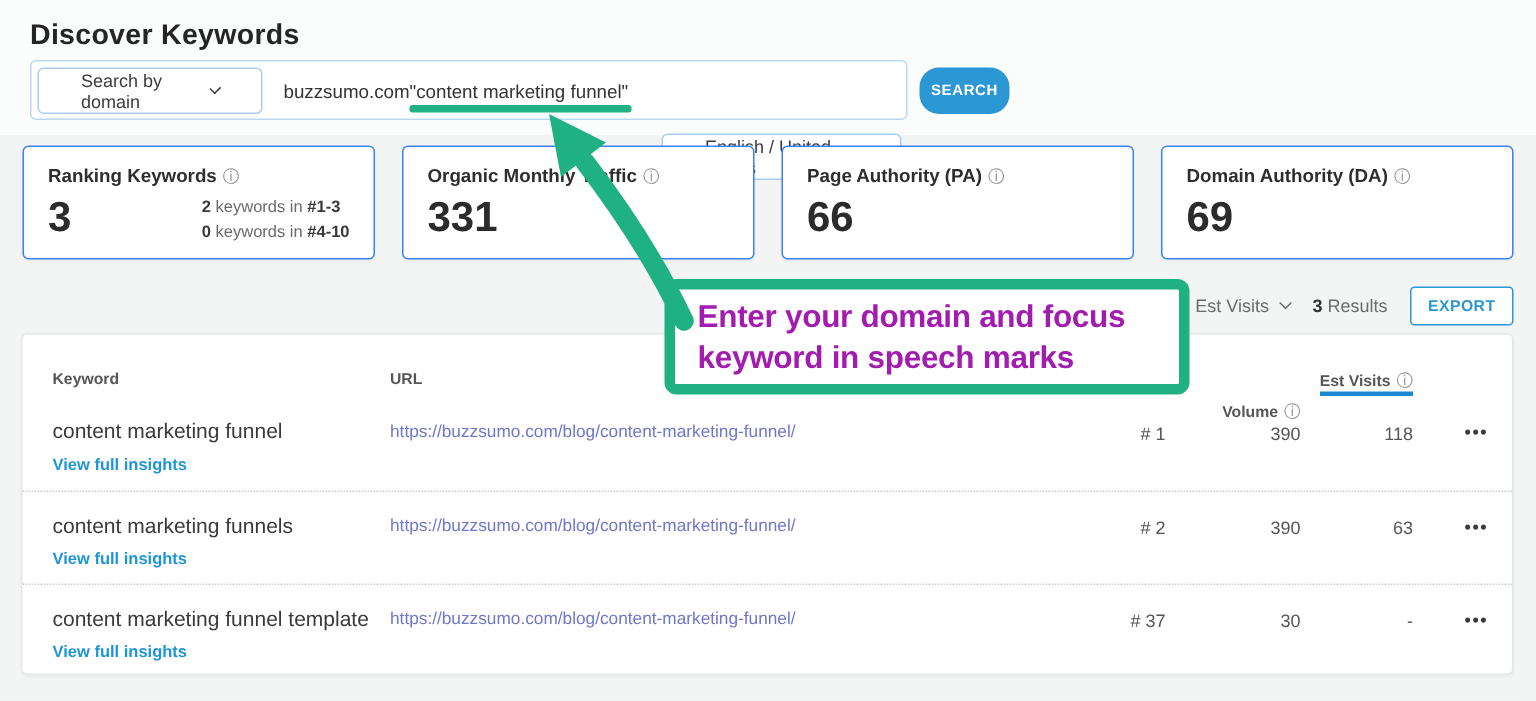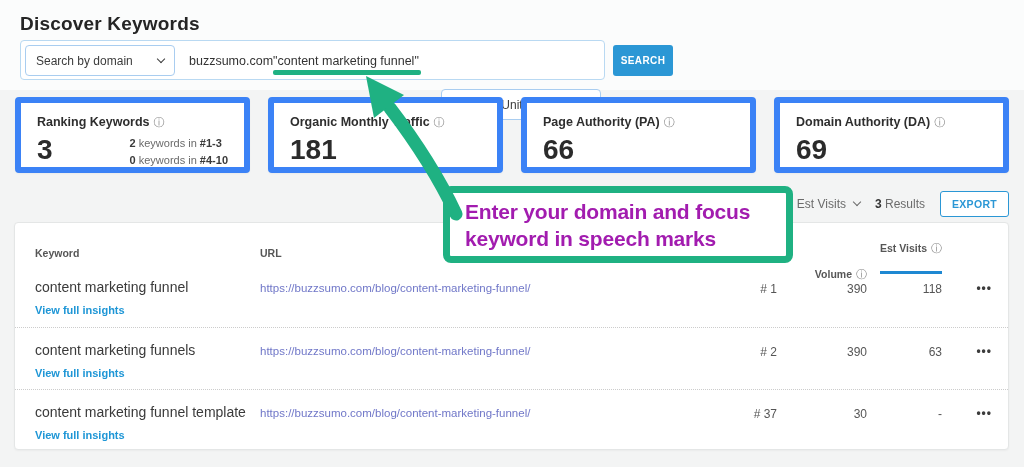--- a/index.html
+++ b/index.html
@@ -19,52 +19,52 @@
 
   
   .searchbar {
     position:absolute; top:40px; left:20px; width:585px; height:40px;
     background:#fff; border:1px solid #b9d9f2; border-radius:4px;
   }
   .mini-select {
     position:absolute; top:4px; height:31px;
     background:#fff; border:1px solid #a9cdf0; border-radius:4px;
     display:flex; align-items:center; justify-content:space-between;
-    font-size:12px; color:#3c3c3c; padding:0 10px; cursor:pointer;
+    font-size:12px; color:#3c3c3c; padding:0 28px; cursor:pointer;
   }
   .mode-select  { left:4px;  width:150px; }
   .lang-select  { left:420px; width:160px;margin-top:44px; }
   .chev {
     display:inline-block; width:6px; height:6px; margin-left:8px; margin-top:-3px;
     border-right:1.6px solid #3c3c3c; border-bottom:1.6px solid #3c3c3c;
     transform:rotate(45deg);
   }
   .query {
     position:absolute; left:168px; top:0; height:39px; width:250px;
     display:flex; align-items:center; font-size:12.5px; color:#333; white-space:nowrap;
   }
   .hl { position:relative; }
   .hl::after {
     content:""; position:absolute; left:0; right:-2px; bottom:-7px; height:5px;
     background:#1fb182; border-radius:2px;
   }
   .search-btn {
     position:absolute; top:45px; left:613px; width:60px; height:31px;
-    background:#2b97d5; color:#fff; border:none; border-radius:3px;
+    background:#2b97d5; color:#fff; border:none; border-radius:13px;
     font-size:10px; font-weight:bold; letter-spacing:.4px;
     font-family:"Liberation Sans", sans-serif; cursor:pointer;
   }
 
   
   .cards {
     position:absolute; top:97px; left:15px; width:994px; height:76px;
     display:flex; gap:18px;
   }
   .card {
-    flex:1; background:#fff; border:6px solid #3b82f6; border-radius:4px;
+    flex:1; background:#fff; border:1px solid #3b82f6; border-radius:4px;
     box-shadow:0 1px 2px rgba(0,0,0,.04); padding:12px 16px; position:relative;
   }
   .card-title { font-size:12.5px; font-weight:bold; color:#2e2e2e; }
   .info { font-size:11px; color:#8a8a8a; font-weight:normal; margin-left:4px; }
   .card-value { font-size:28px; font-weight:600; color:#2b2b2b; margin-top:4px; }
   .card-detail {
     position:absolute; right:16px; top:32px; 
     font-size:11px; color:#6a6a6a; line-height:17px;
   }
   .card-detail b { color:#3a3a3a; }
@@ -92,21 +92,21 @@
   }
   .tgrid {
     display:grid;
     grid-template-columns:225px 1fr 100px 90px 75px 50px;
     padding:0 16px 0 20px; align-items:start;
   }
   .thead { height:42px; align-items:center; font-size:10.5px; font-weight:bold; color:#565656; }
   .th-right { text-align:right;margin-top:44px; }
   .th-active { text-align:right; }
   .th-active .th-inner {
-    display:inline-block; padding-bottom:15px; border-bottom:3px solid #1e88d2;
+    display:inline-block; padding-bottom:0; border-bottom:3px solid #1e88d2;
     margin-bottom:-10px;
   }
   .trow { height:62px; padding-top:14px; }
   .trow + .trow { border-top:1px dotted #cccccc; }
   .kw { font-size:14px; color:#3a3a3a; }
   .insights {
     display:inline-block; margin-top:9px; font-size:11px; font-weight:bold;
     color:#1e96d6; cursor:pointer; text-decoration:none;
   }
   .url { font-size:11.5px; color:#7077c8; padding-top:3px; cursor:pointer; }
@@ -162,21 +162,21 @@
       <div class="card-value">3</div>
       <div class="card-detail">
         <div><b>2</b><span> keywords in </span><b>#1-3</b></div>
         <div><b>0</b><span> keywords in </span><b>#4-10</b></div>
       </div>
     </div>
     <div class="card">
       <div class="card-title">
         <span>Organic Monthly Traffic</span><span class="info">ⓘ</span>
       </div>
-      <div class="card-value">181</div>
+      <div class="card-value">331</div>
     </div>
     <div class="card">
       <div class="card-title">
         <span>Page Authority (PA)</span><span class="info">ⓘ</span>
       </div>
       <div class="card-value">66</div>
     </div>
     <div class="card">
       <div class="card-title">
         <span>Domain Authority (DA)</span><span class="info">ⓘ</span>

